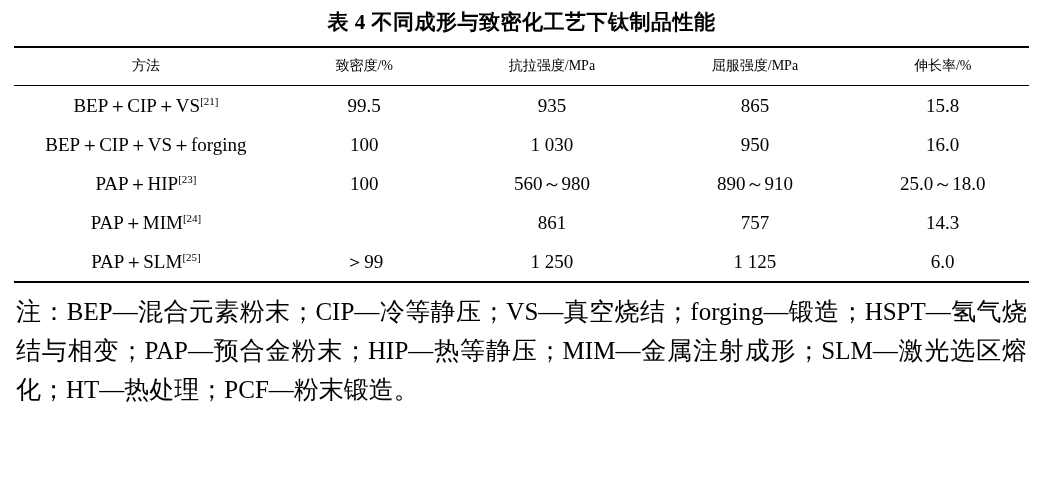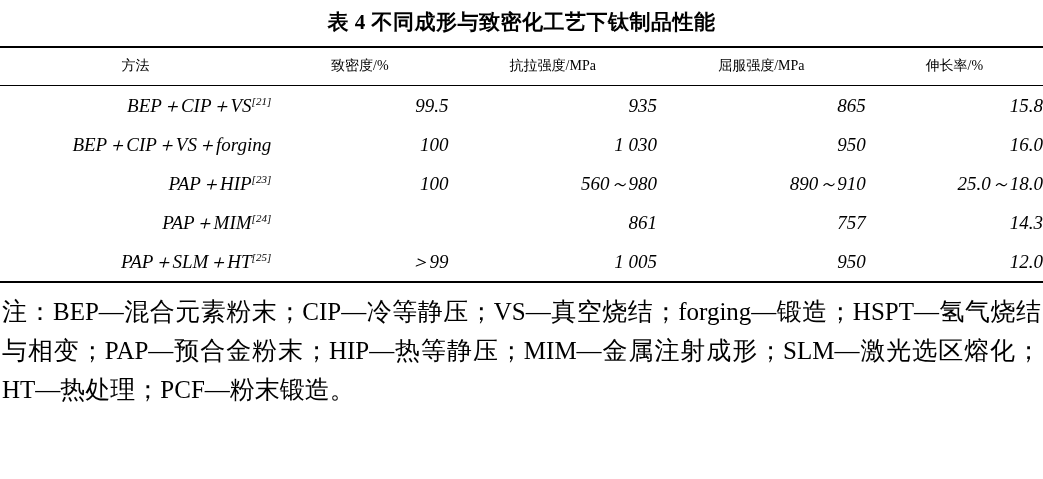--- a/index.html
+++ b/index.html
@@ -12,21 +12,21 @@
     height: 479px;
     font-family: "Liberation Serif", serif;
     color: #000000;
     overflow: hidden;
   }
   .page {
     position: relative;
     width: 1043px;
     height: 479px;
     box-sizing: border-box;
-    padding: 0 0;
+    padding: 0 14px;
   }
   .table-title {
     text-align: center;
     font-size: 21px;
     font-weight: bold;
     letter-spacing: 0.5px;
     padding: 8px 0 10px 0;
     font-family: "Liberation Serif", serif;
   }
   .rule-thick {
@@ -42,25 +42,24 @@
     border-collapse: collapse;
     font-size: 19px;
   }
   table.data th {
     font-weight: normal;
     padding: 9px 0 10px 0;
     text-align: center;
     font-size: 14px;
   }
   table.data td {
-    text-align: right;
+    text-align: center;
     padding: 6.5px 0 6.5px 0;
     font-size: 19px;
     white-space: nowrap;
-    font-style: italic;
   }
   .col-method { width: 26%; }
   .col-dens   { width: 17%; }
   .col-tens   { width: 20%; }
   .col-yield  { width: 20%; }
   .col-elong  { width: 17%; }
   sup {
     font-size: 11px;
     vertical-align: super;
     line-height: 0;
@@ -119,25 +118,25 @@
           <td class="col-elong">25.0～18.0</td>
         </tr>
         <tr>
           <td class="col-method">PAP＋MIM<sup>[24]</sup></td>
           <td class="col-dens"></td>
           <td class="col-tens">861</td>
           <td class="col-yield">757</td>
           <td class="col-elong">14.3</td>
         </tr>
         <tr>
-          <td class="col-method">PAP＋SLM＋HT<sup>[25]</sup></td>
+          <td class="col-method">PAP＋SLM<sup>[25]</sup></td>
           <td class="col-dens">＞99</td>
-          <td class="col-tens">1 005</td>
-          <td class="col-yield">950</td>
-          <td class="col-elong">12.0</td>
+          <td class="col-tens">1 250</td>
+          <td class="col-yield">1 125</td>
+          <td class="col-elong">6.0</td>
         </tr>
       </tbody>
   </table>
 
   <div class="rule-thick"></div>
 
   <div class="note">注：BEP—混合元素粉末；CIP—冷等静压；VS—真空烧结；forging—锻造；HSPT—氢气烧结与相变；PAP—预合金粉末；HIP—热等静压；MIM—金属注射成形；SLM—激光选区熔化；HT—热处理；PCF—粉末锻造。</div>
 
 </div>
 

